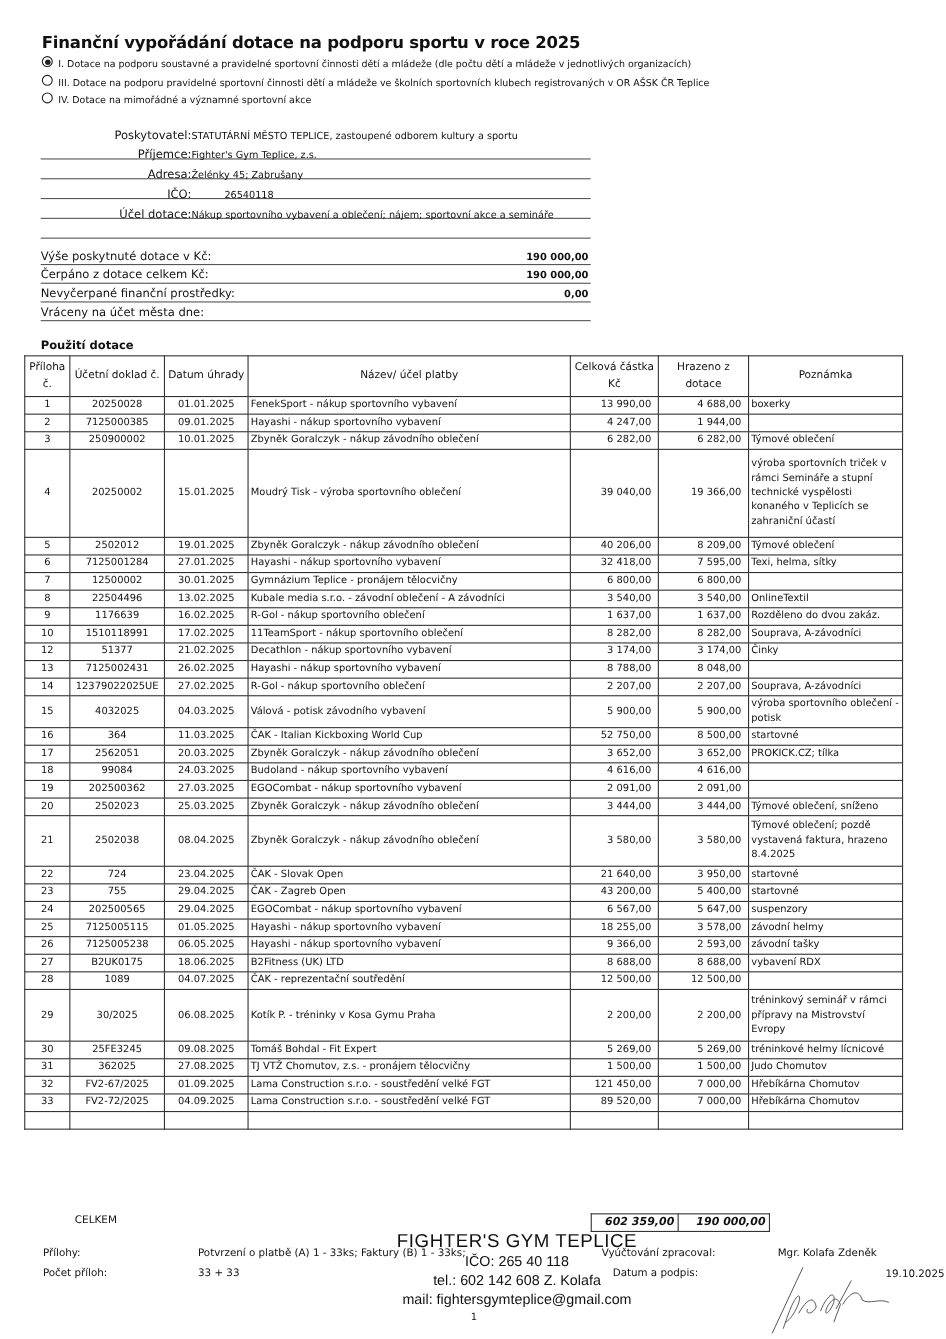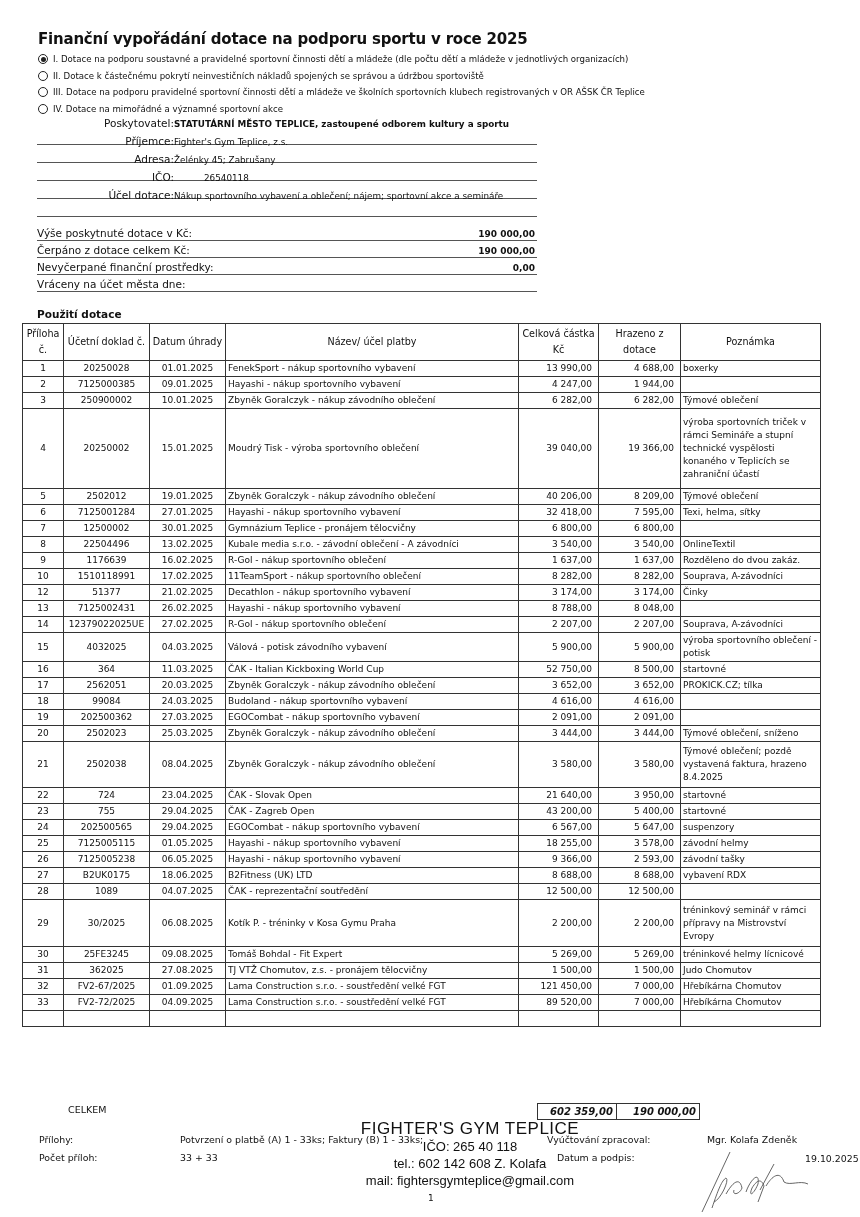--- a/index.html
+++ b/index.html
@@ -1,27 +1,27 @@
 <!DOCTYPE html>
 <html><head>
 <meta charset="utf-8">
 <style>
   html, body { margin:0; padding:0; background:#ffffff; }
   body { width:860px; height:1217px; position:relative; overflow:hidden; font-family:"DejaVu Sans", sans-serif; color:#111; }
   .title { position:absolute; left:38px; top:30px; font-size:15px; font-weight:bold; letter-spacing:-0.2px; }
   .options { position:absolute; left:38px; top:51px; font-size:8.6px; line-height:16.5px; }
-  .opt { display:flex; align-items:center; white-space:nowrap; }
+  .opt { display:flex; align-items:flex-start; white-space:nowrap; }
   .radio { width:8px; height:8px; border:1px solid #222; border-radius:50%; margin-right:5px; position:relative; flex:none; }
   .radio.on::after { content:""; position:absolute; left:1.5px; top:1.5px; width:5px; height:5px; border-radius:50%; background:#222; }
 
   .info { position:absolute; left:37px; top:127px; width:500px; font-size:10px; }
   .info-row { display:flex; height:18px; align-items:flex-end; border-bottom:1px solid #555; padding-bottom:15px; box-sizing:border-box;text-align:right; }
   .info-row .lbl { width:137px; font-size:10.5px; }
   .info-row .val { font-size:8.8px; }
-  .info-row .val.bold { font-weight:bold; }
+  .info-row .val.bold { font-weight:normal; }
   .info-row .val.ico { padding-left:30px; }
 
   .sums { position:absolute; left:37px; top:224px; width:500px; }
   .sum-row { display:flex; justify-content:space-between; height:17px; align-items:flex-end; border-bottom:1px solid #555; padding-bottom:1px; box-sizing:border-box; font-size:10.5px;gap:36px; }
   .sum-row .v { font-size:9px; font-weight:bold; padding-right:2px; }
 
   .section { position:absolute; left:37px; top:308px; font-size:10.5px; font-weight:bold; }
 
   table.main { position:absolute; left:22px; top:323px; border-collapse:collapse; font-size:9px; border:1.5px solid #222; table-layout:fixed; }
   table.main th, table.main td { border:1px solid #333; padding:0 2px; line-height:13px; }
@@ -44,24 +44,20 @@
 </style>
 </head>
 <body>
 
 <div class="title">Finanční vypořádání dotace na podporu sportu v roce 2025</div>
 
 <div class="options">
   <div class="opt">
       <span class="radio on"></span>
       <span>I. Dotace na podporu soustavné a pravidelné sportovní činnosti dětí a mládeže (dle počtu dětí a mládeže v jednotlivých organizacích)</span>
-    </div>
-  <div class="opt">
-      <span class="radio"></span>
-      <span>II. Dotace k  částečnému pokrytí neinvestičních nákladů spojených se správou a údržbou sportoviště</span>
     </div>
   <div class="opt">
       <span class="radio"></span>
       <span>III. Dotace na podporu pravidelné sportovní činnosti dětí a mládeže ve školních sportovních klubech registrovaných v OR AŠSK ČR Teplice</span>
     </div>
   <div class="opt">
       <span class="radio"></span>
       <span>IV. Dotace na mimořádné a významné sportovní akce</span>
     </div>
 </div>

